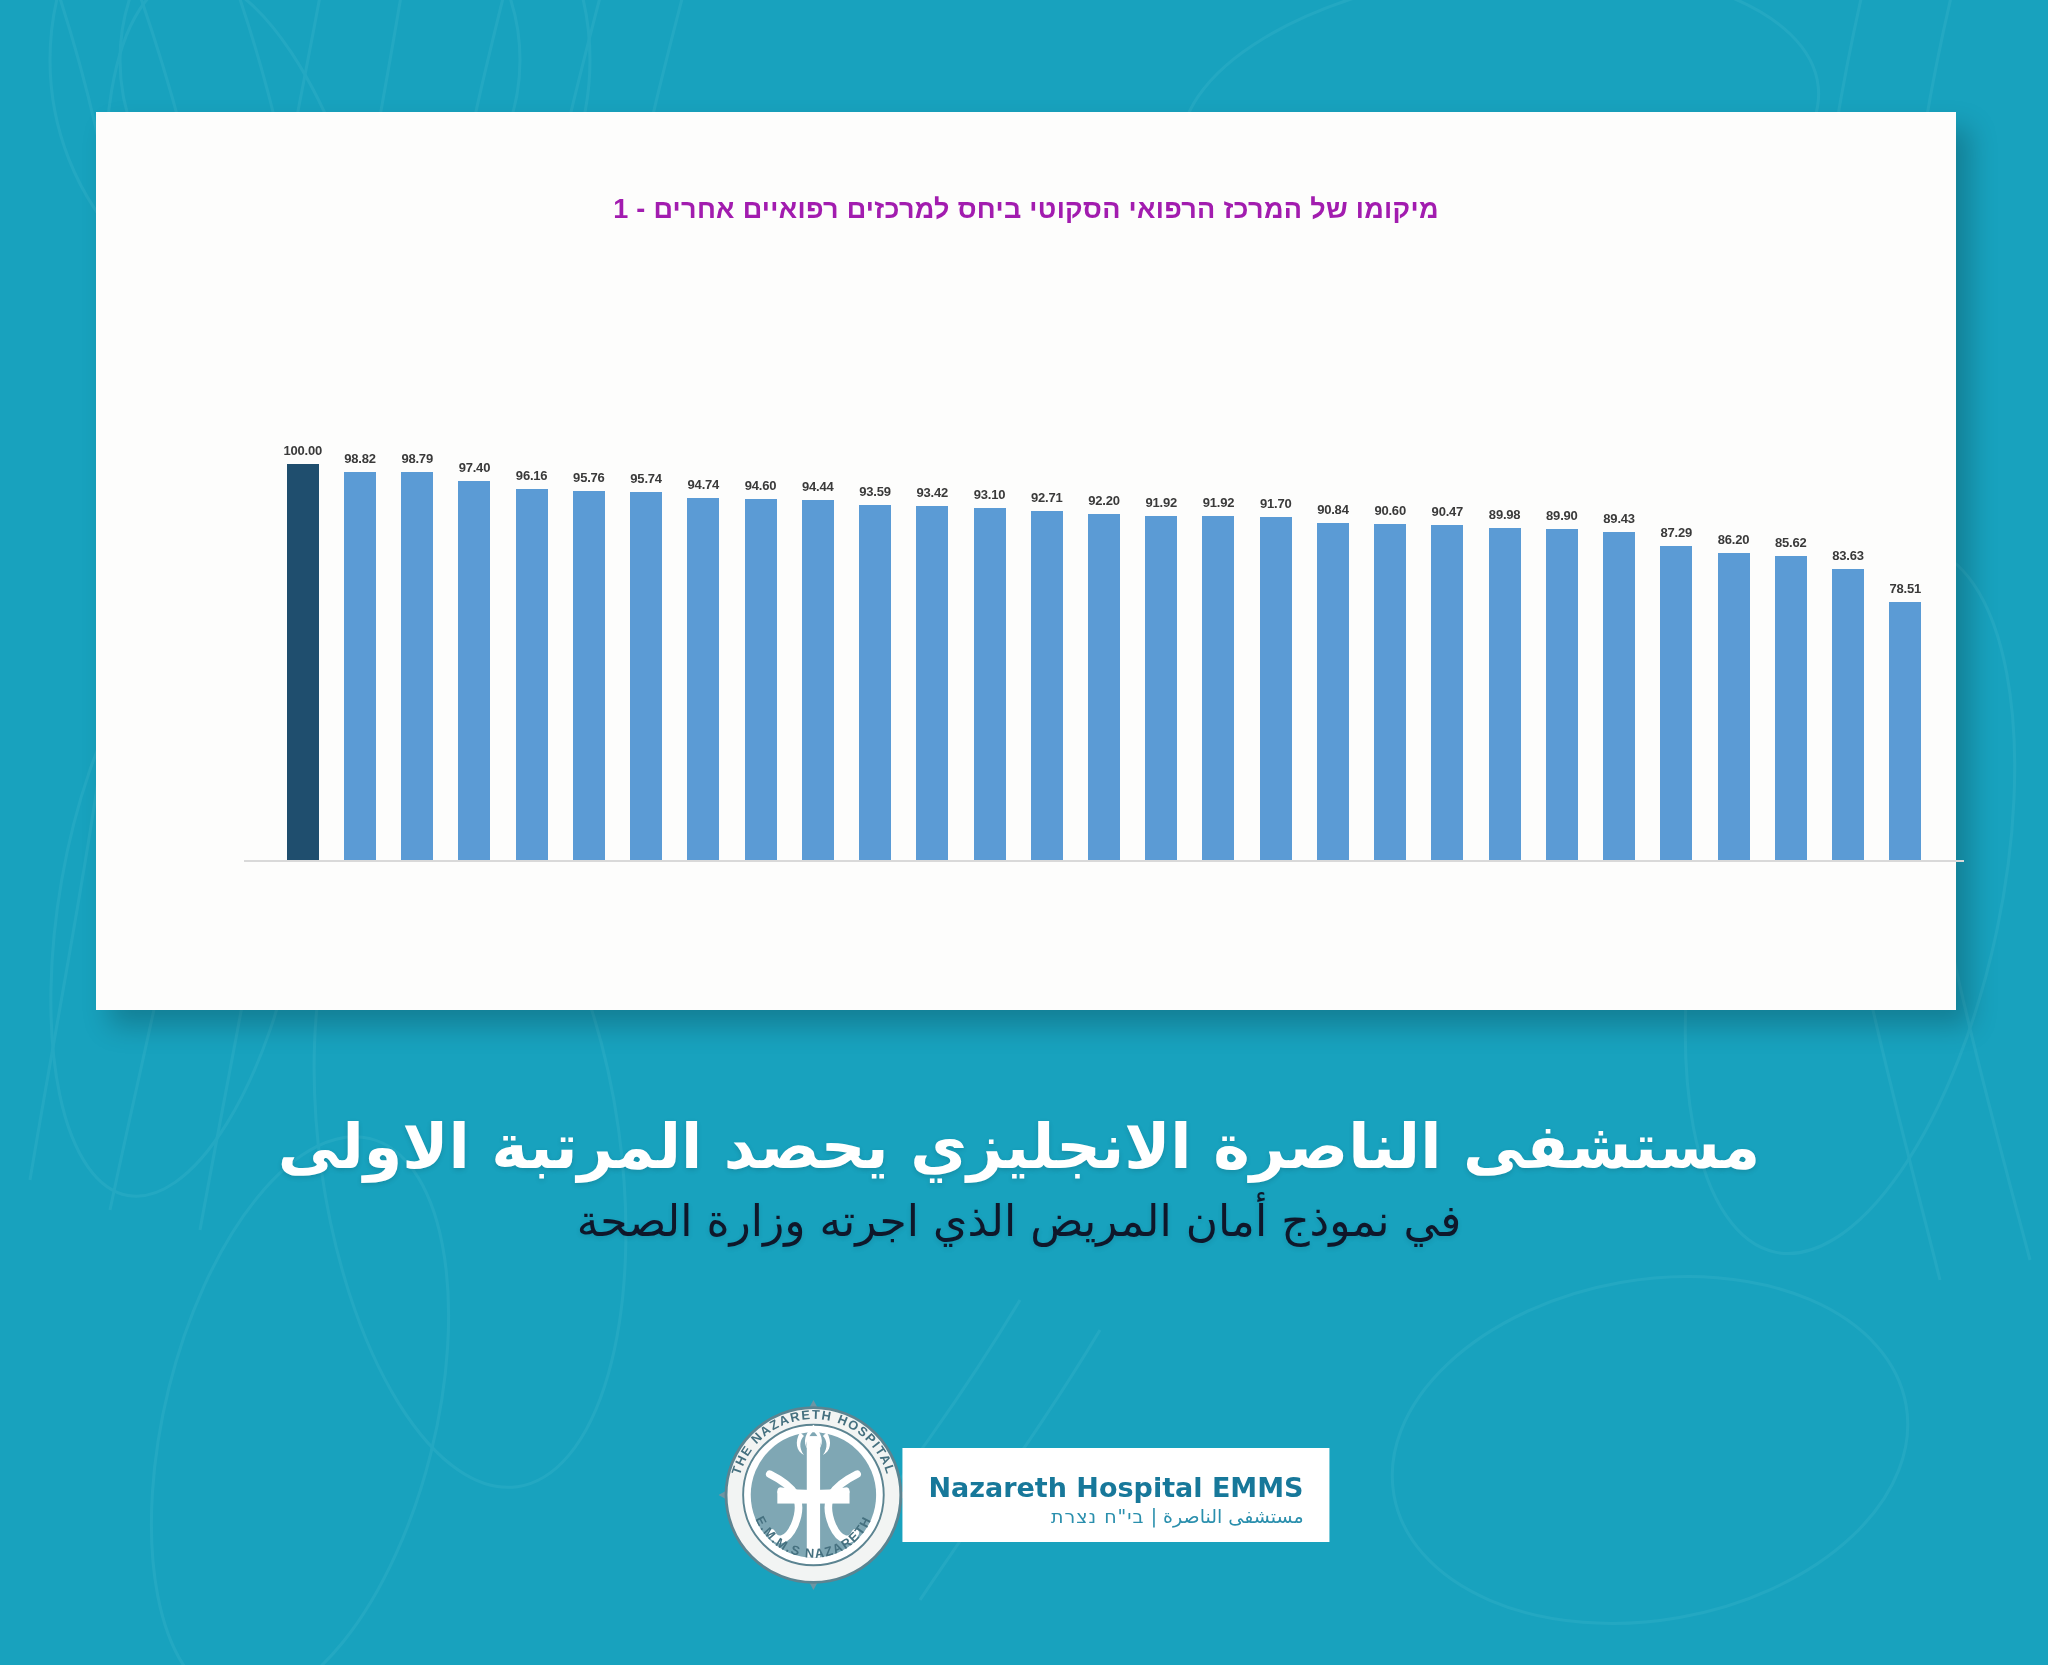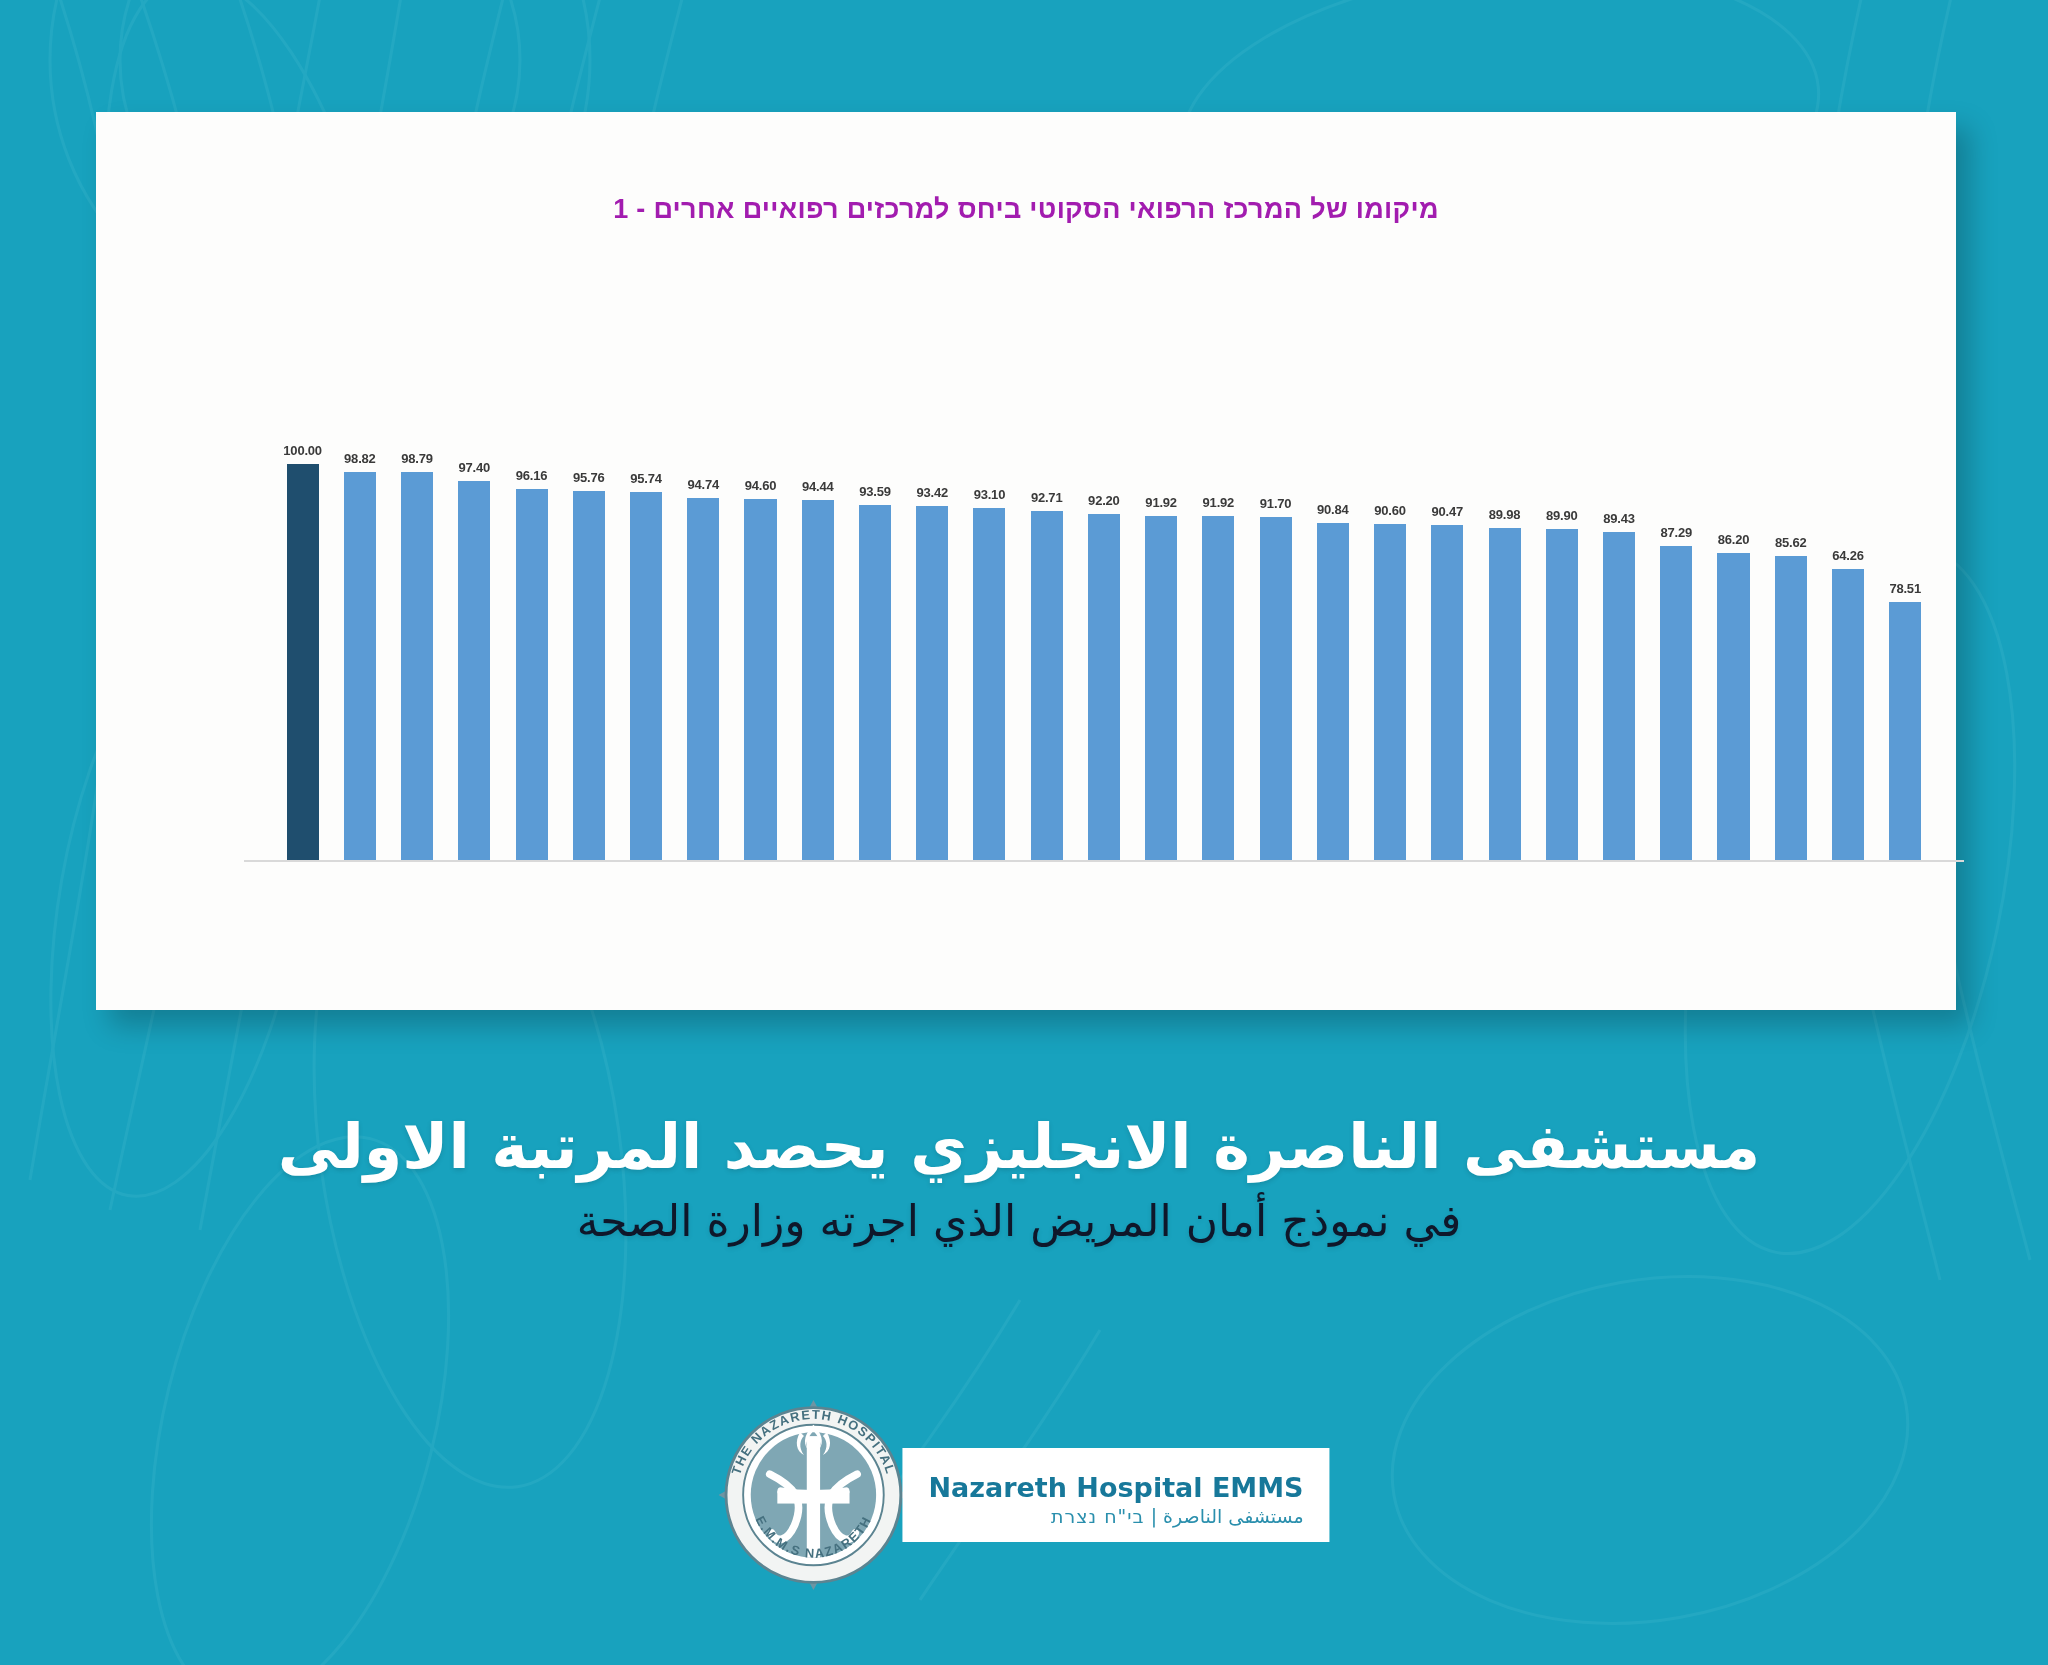--- a/index.html
+++ b/index.html
@@ -54,21 +54,21 @@
     width:1660px; height:420px;
     direction:ltr;
   }
 
   #bars {
     position:absolute;
     left:0; bottom:0;
     width:100%; height:100%;
     display:flex;
     align-items:flex-end;
-    justify-content:flex-start;
+    justify-content:center;
   }
 
   .bar-slot {
     position:relative;
     flex:1 1 0;
     height:100%;
     display:flex;
     flex-direction:column;
     justify-content:flex-end;
     align-items:center;
@@ -312,21 +312,21 @@
           </div>
           <div class="bar-slot">
             <div class="bar-label" style="bottom: calc(73.6888% + 7px);">86.20</div>
             <div class="bar-rect" style="height: 73.6888%;"></div>
           </div>
           <div class="bar-slot">
             <div class="bar-label" style="bottom: calc(72.8072% + 7px);">85.62</div>
             <div class="bar-rect" style="height: 72.8072%;"></div>
           </div>
           <div class="bar-slot">
-            <div class="bar-label" style="bottom: calc(69.7824% + 7px);">64.26</div>
+            <div class="bar-label" style="bottom: calc(69.7824% + 7px);">83.63</div>
             <div class="bar-rect" style="height: 69.7824%;"></div>
           </div>
           <div class="bar-slot">
             <div class="bar-label" style="bottom: calc(62% + 7px);">78.51</div>
             <div class="bar-rect" style="height: 62%;"></div>
           </div>
         </div>
       <div id="baseline"></div>
     </div>
 

